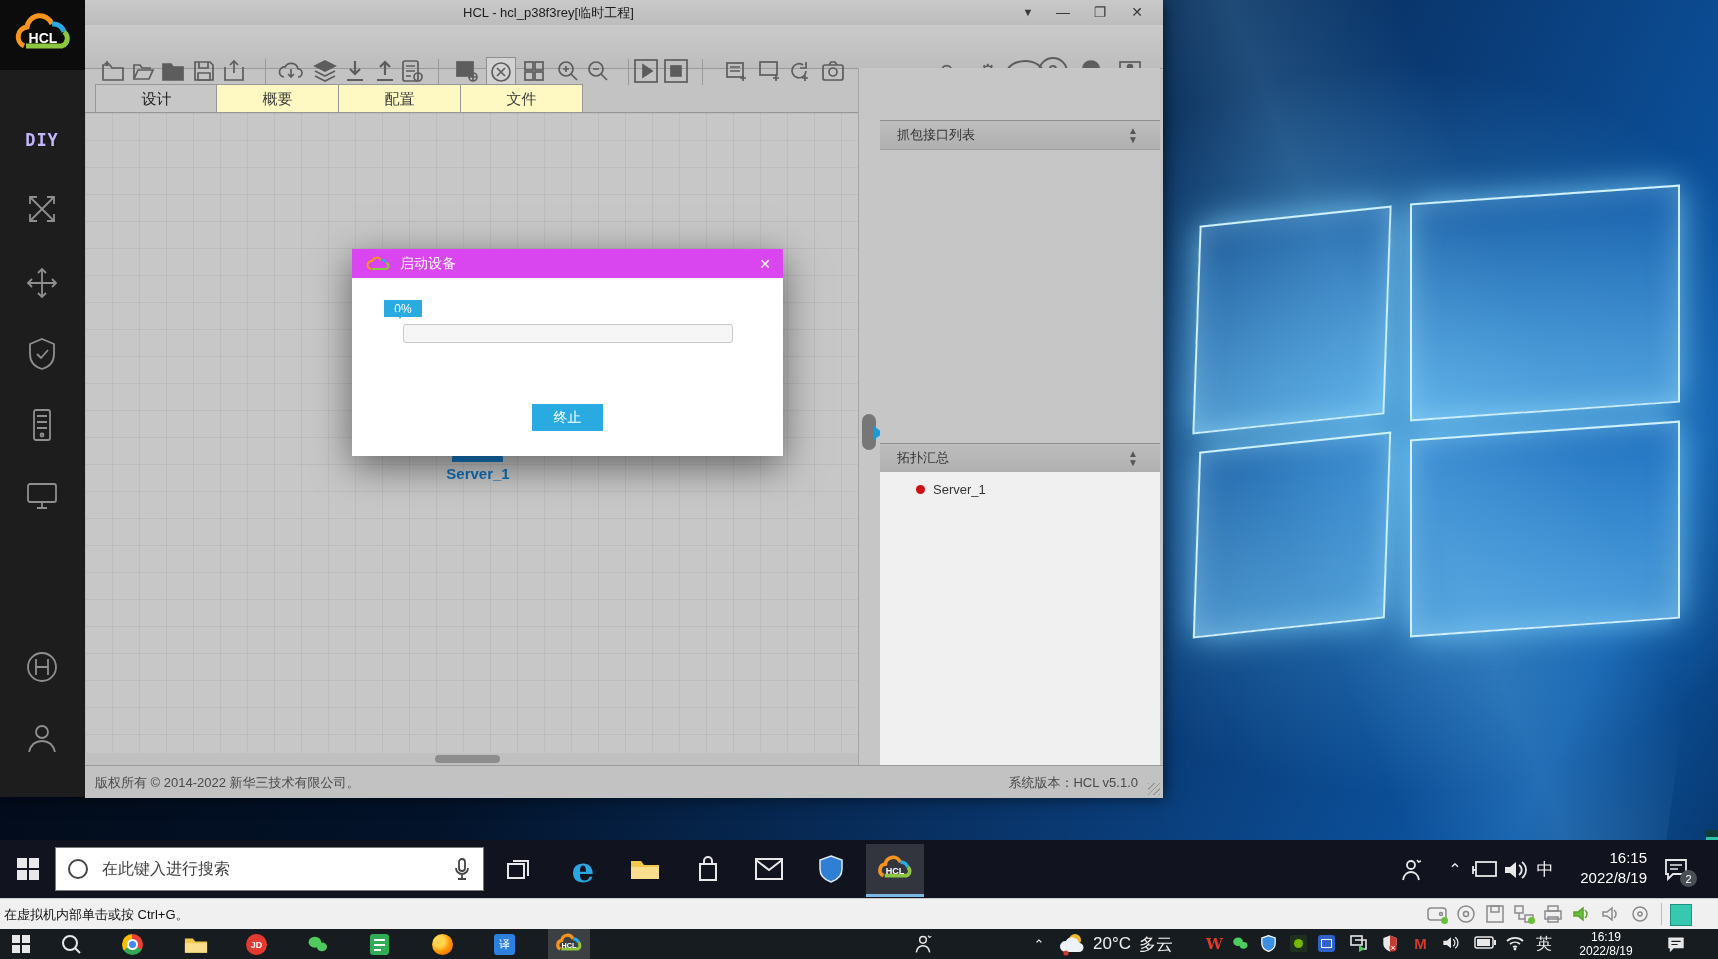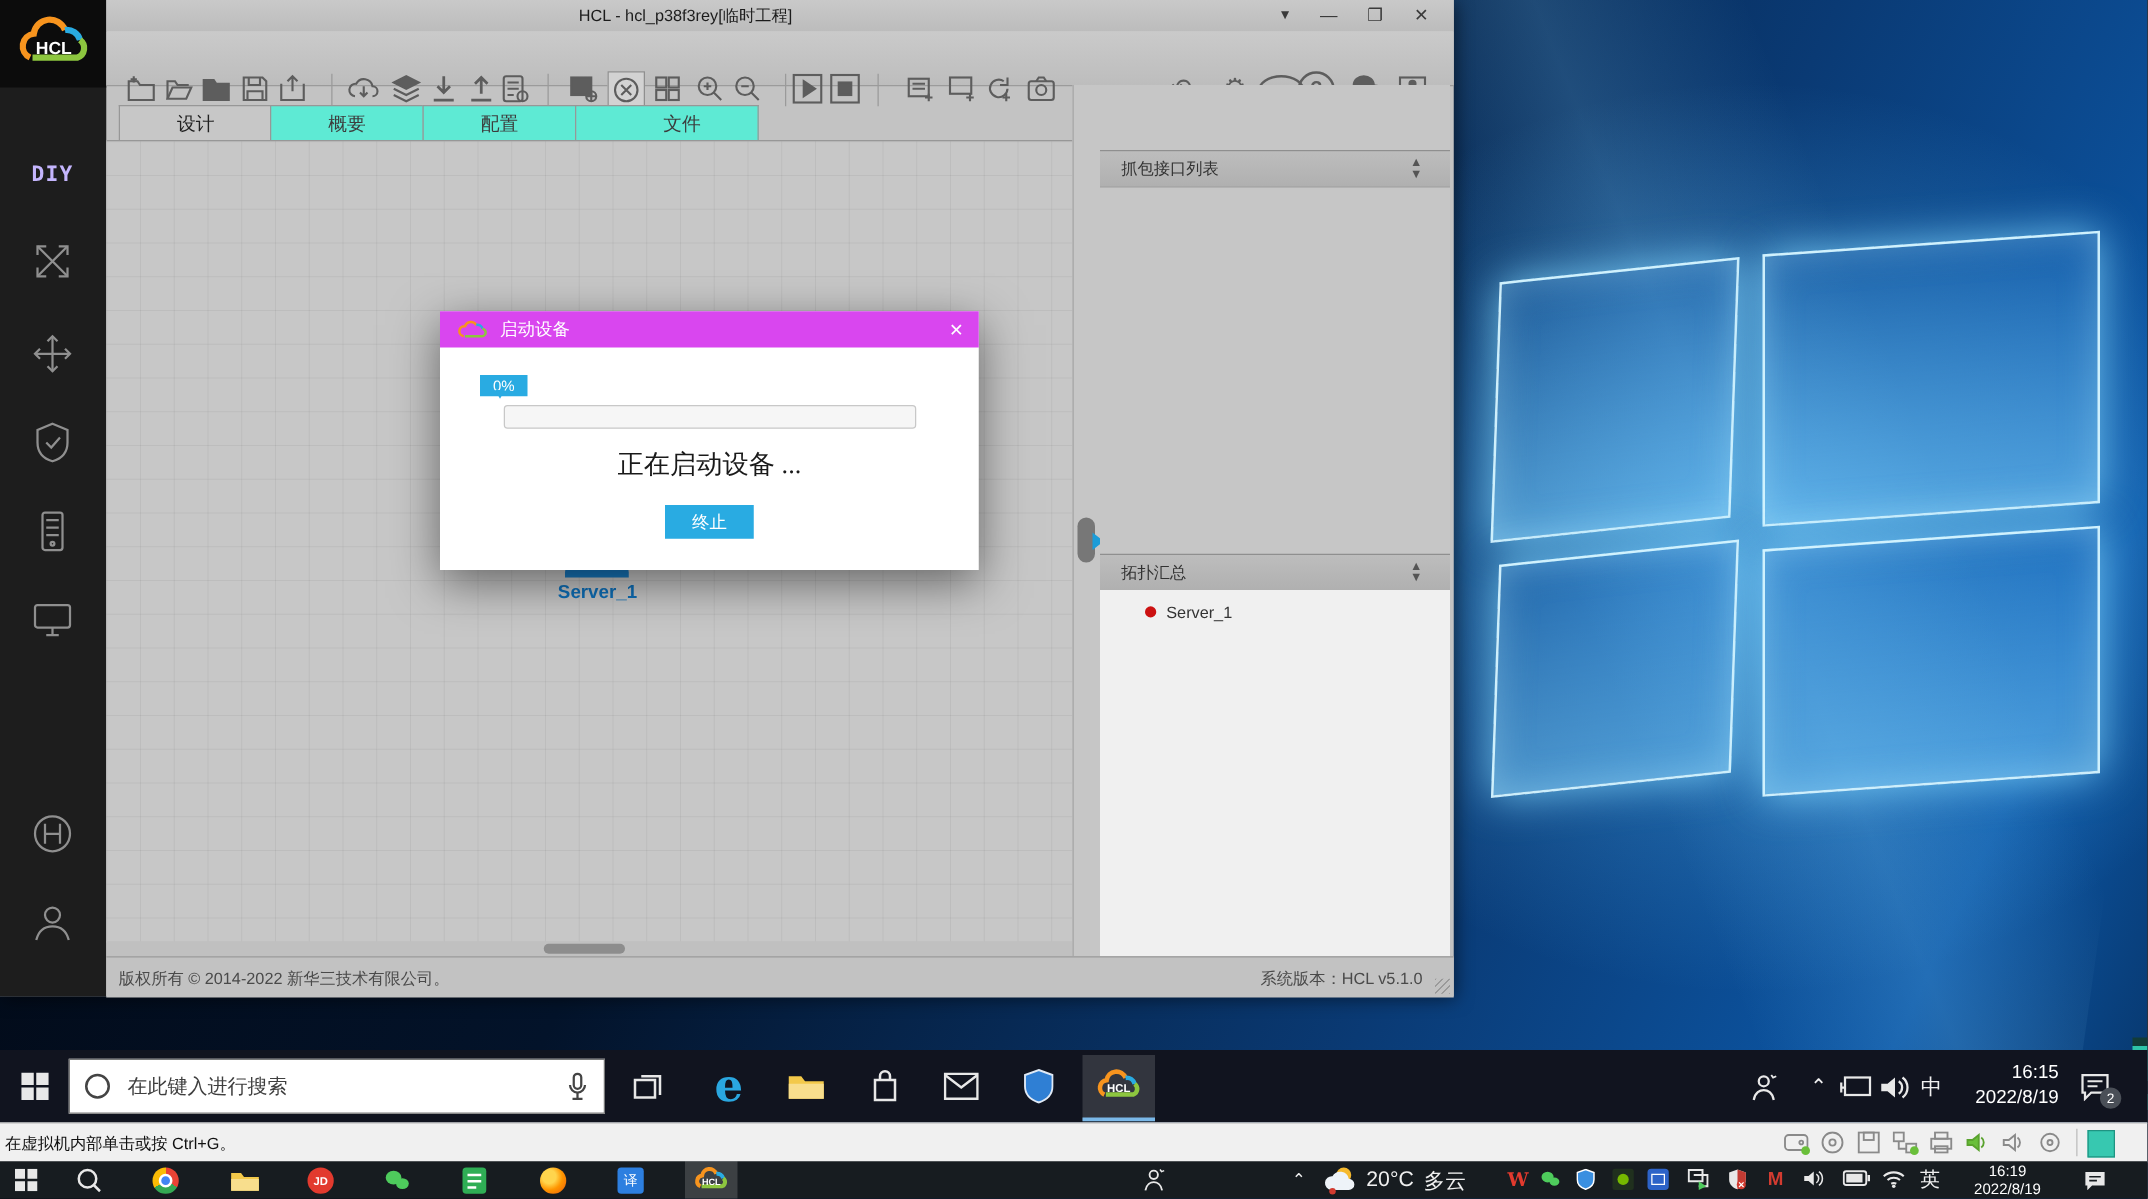--- a/index.html
+++ b/index.html
@@ -32,21 +32,21 @@
   .toolbar{left:85px;top:25px;width:1078px;height:43px;
     background:linear-gradient(#cacaca,#bdbdbd);border-bottom:1px solid #9b9b9b;}
   .tico{width:28px;height:28px;top:32px;}
   .tico svg{stroke:#5d5d5d;fill:none;stroke-width:1.7;}
   .tsep{width:1px;height:26px;top:34px;background:#9a9a9a;}
   .tglyph{font-size:20px;color:#5d5d5d;line-height:1;}
   .selbox{border:1px solid #8f8f8f;background:#d2d2d2;}
 
   
   .tab{top:84px;width:121px;height:28px;border:1px solid #979797;border-bottom:none;
-    background:#5eead4;color:#3c3c3c;font-size:15px;}
+    background:#fef9c3;color:#3c3c3c;font-size:15px;}
   .tab.active{background:#c7c7c7;color:#222;}
   .canvas{left:85px;top:112px;width:773px;height:641px;background:#c7c7c7;
     background-image:linear-gradient(rgba(0,0,0,.05) 1px,transparent 1px),
       linear-gradient(90deg,rgba(0,0,0,.05) 1px,transparent 1px);
     background-size:27px 27px;border-top:1px solid #979797;}
   .hscroll{left:85px;top:753px;width:773px;height:12px;background:#c0c0c0;}
   .hthumb{left:350px;top:2px;width:65px;height:8px;background:#8d8d8d;border-radius:4px;}
   .splitter{left:858px;top:68px;width:22px;height:697px;background:#c6c6c6;
     border-left:1px solid #a5a5a5;border-right:1px solid #a5a5a5;}
   .vthumb{left:3px;top:346px;width:14px;height:36px;background:#777;border-radius:7px;}
@@ -329,21 +329,21 @@
             <path d="M6 20l3-3"></path>
             <circle cx="13" cy="8" r="2.4" fill="#5d5d5d"></circle>
             <path d="M8 15c1-3 3-4 5-4s4 1 5 4z" fill="#5d5d5d"></path>
           </svg>
         </div>
     </div>
 
     <div class="abs tab active ctr" style="left:10px;margin-left:85px;">设计</div>
     <div class="abs tab ctr" style="left:131px;margin-left:85px;">概要</div>
     <div class="abs tab ctr" style="left:253px;margin-left:85px;">配置</div>
-    <div class="abs tab ctr" style="left:375px;margin-left:85px;padding-left:24px;">文件</div>
+    <div class="abs tab ctr" style="left:375px;margin-left:85px;">文件</div>
 
     <div class="abs canvas">
       <div class="abs devcap" style="left:367px;top:339px;width:51px;height:10px;"></div>
       <div class="abs devlabel" style="left:353px;top:352px;width:80px;text-align:center;">Server_1</div>
     </div>
     <div class="abs hscroll">
       <div class="abs hthumb"></div>
     </div>
 
     <div class="abs splitter">
@@ -381,21 +381,20 @@
           <path d="M15 4a4 4 0 0 1 5 3" fill="none" stroke="#29abe2" stroke-width="2"></path>
           <path d="M20 7a3 3 0 0 1-1 6H6" fill="none" stroke="#8dc63f" stroke-width="2"></path>
         </svg>
         <span style="margin-left:10px;">启动设备</span>
         <span class="abs ctr" style="right:8px;top:5px;width:20px;height:20px;font-size:14px;">✕</span>
       </div>
       <div class="abs badge ctr" style="left:32px;top:51px;width:38px;height:17px;">0%</div>
       <div class="abs ptrack" style="left:51px;top:75px;width:328px;height:17px;">
         <div style="width:0%;height:100%;background:#29abe2;"></div>
       </div>
-      <div class="abs dmsg" style="left:0;top:108px;width:431px;text-align:center;">正在启动设备 ...</div>
       <div class="abs bluebtn ctr" style="left:180px;top:155px;width:71px;height:27px;">终止</div>
     </div>
   </div>
 
   <div class="abs vm-task">
     <div class="abs ctr" style="left:8px;top:14px;width:40px;height:30px;">
       <svg width="22" height="22" viewBox="0 0 22 22">
           <rect x="0" y="0" width="10" height="10" fill="#e8e8e8"></rect>
           <rect x="12" y="0" width="10" height="10" fill="#e8e8e8"></rect>
           <rect x="0" y="12" width="10" height="10" fill="#e8e8e8"></rect>

